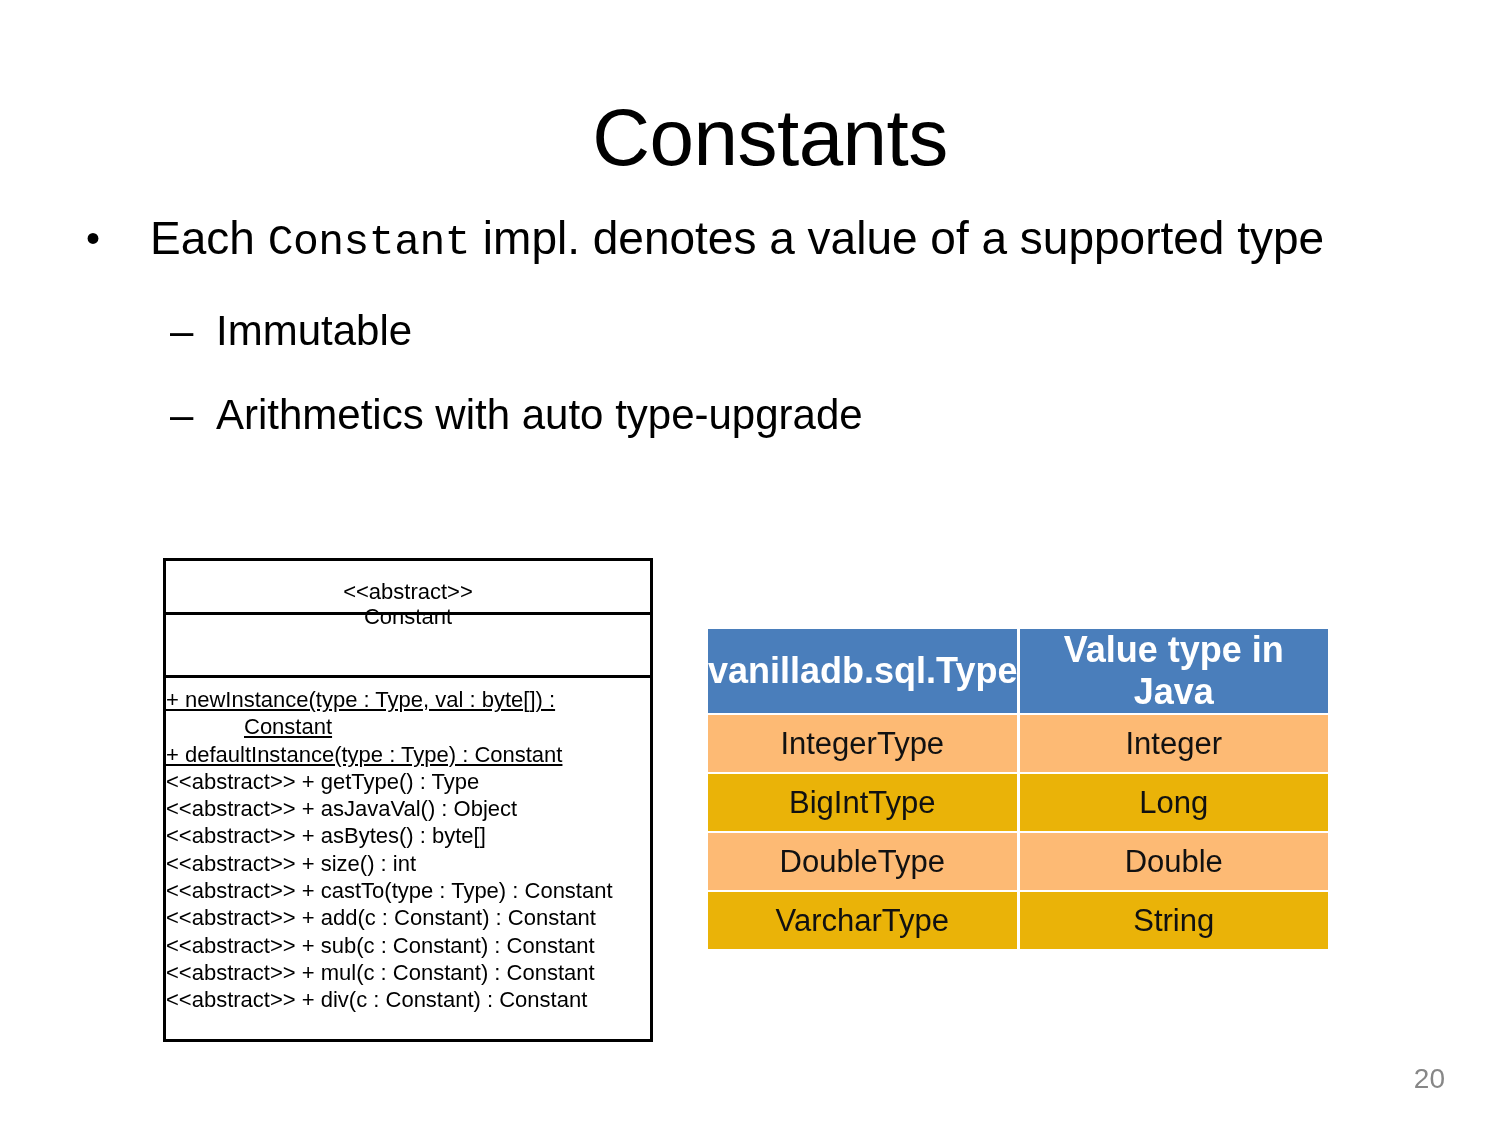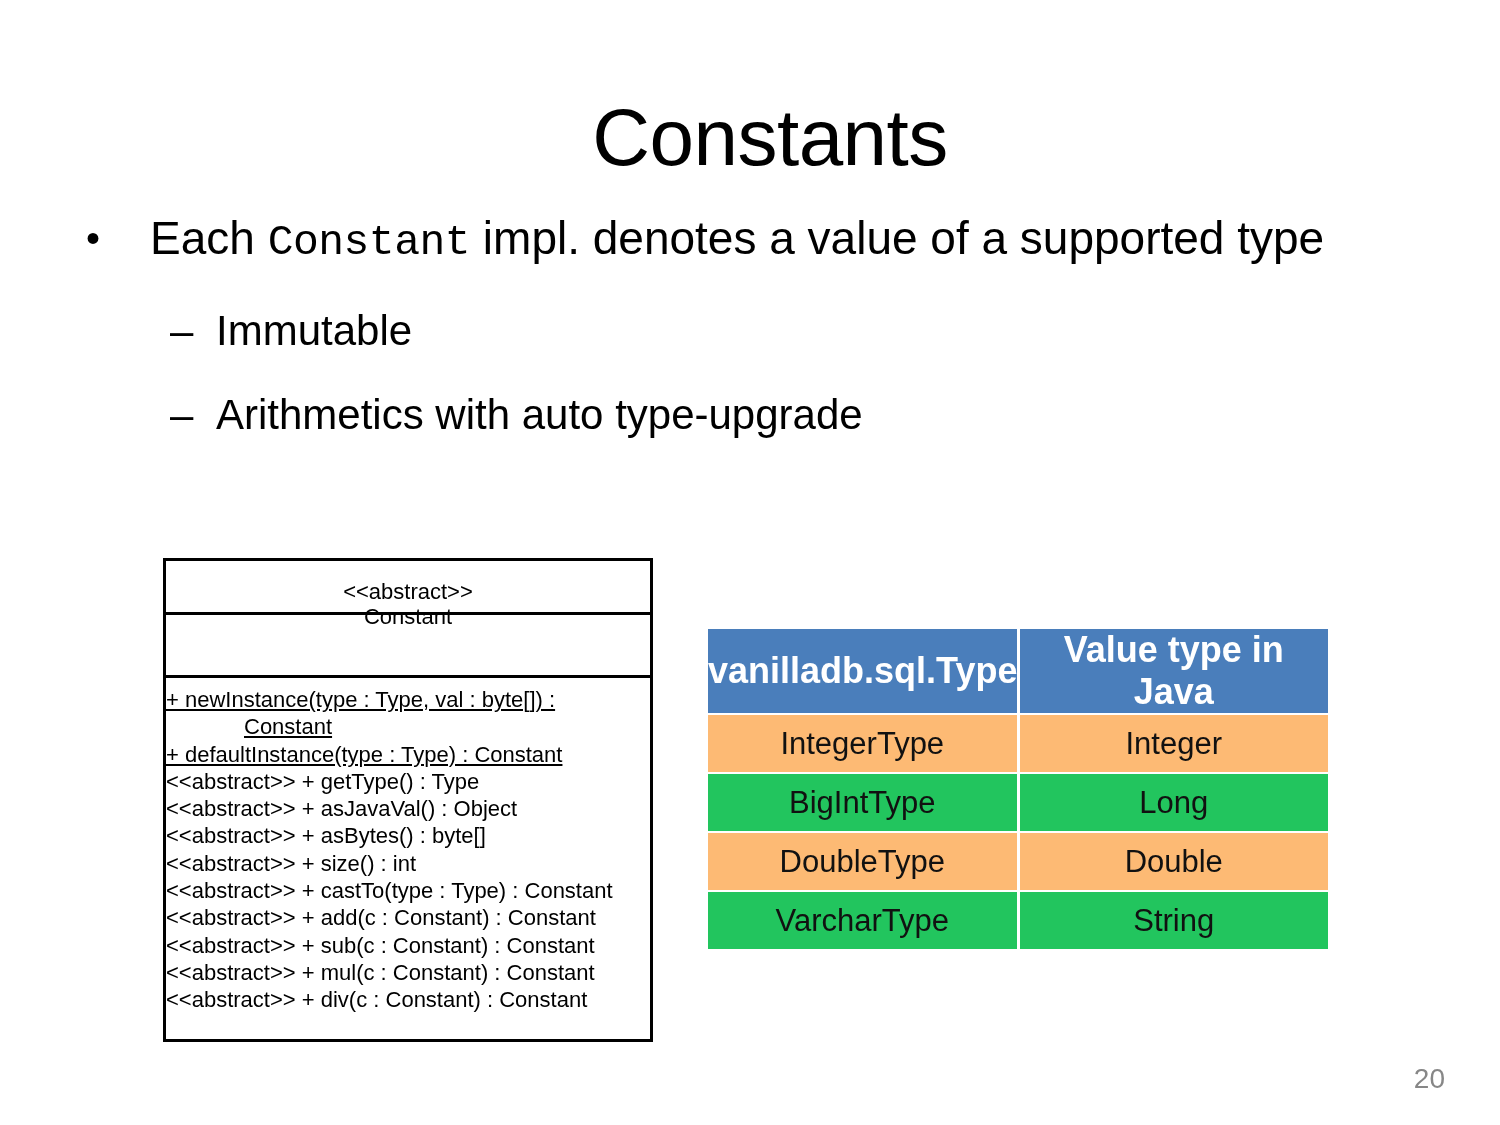--- a/index.html
+++ b/index.html
@@ -157,21 +157,21 @@
     color: #ffffff;
     font-size: 36px;
     font-weight: 700;
     height: 52px;
   }
   #type-table td {
     font-size: 31px;
     color: #111111;
   }
   #type-table tr.band-dark td { background: #fdba74; }
-  #type-table tr.band-light td { background: #22c55e; }
+  #type-table tr.band-light td { background: #eab308; }
 
   
   #page-number {
     position: absolute;
     right: 55px;
     bottom: 30px;
     font-size: 28px;
     color: #878787;
     font-family: "Liberation Sans", sans-serif;
   }

